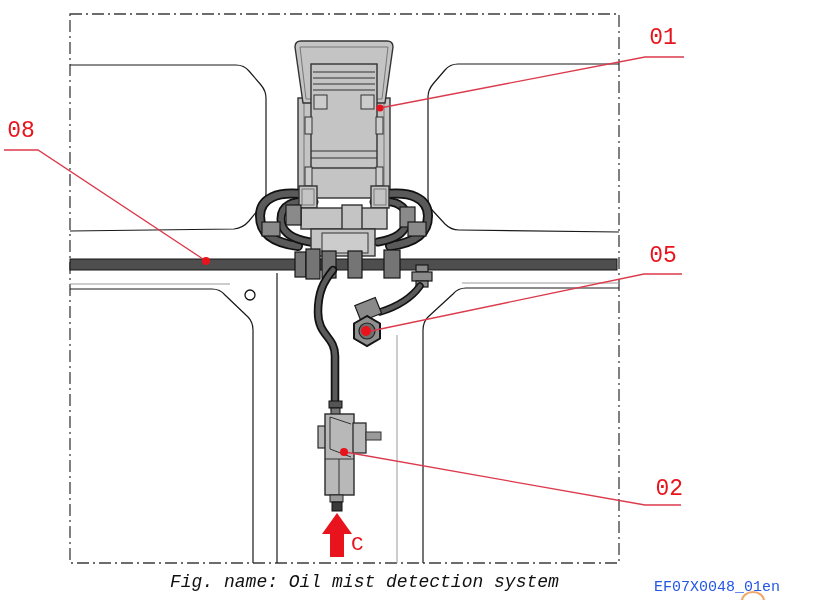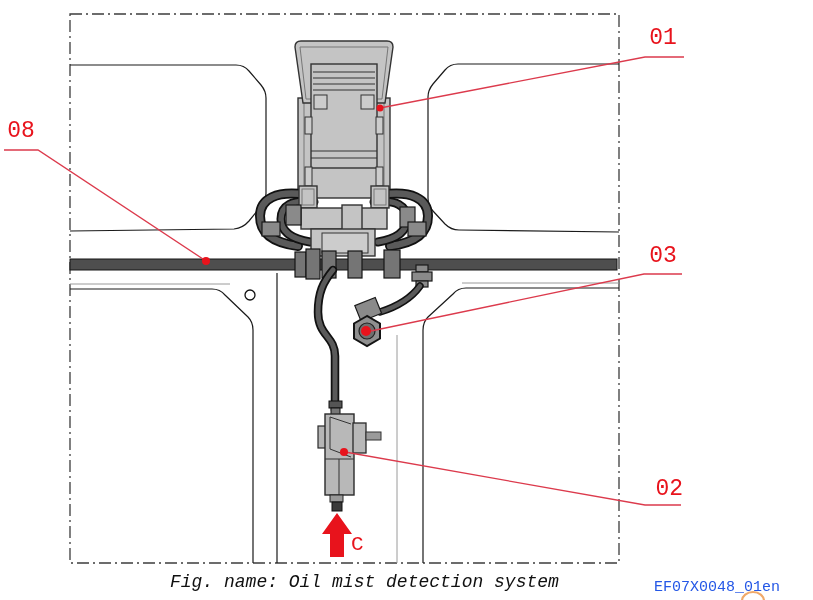--- a/index.html
+++ b/index.html
@@ -162,21 +162,21 @@
       <path class="leader" d="M 681,505 L 645,505 L 345,452"></path>
       <circle class="leader-dot" cx="344" cy="452" r="4"></circle>
       <path class="leader" d="M 4,150 L 38,150 L 206,261"></path>
       <circle class="leader-dot" cx="206" cy="261" r="4"></circle>
     </g>
 
     <path class="logo-arc" d="M 742,601 A 11,9 0 0 1 764,601"></path>
   </svg>
 
   <div class="callout" id="c01">01</div>
-  <div class="callout" id="c03">03</div>
+  <div class="callout" id="c03">05</div>
   <div class="callout" id="c02">02</div>
   <div class="callout" id="c04">08</div>
 
   <div class="flow-label">C</div>
 
   <div class="drawing-code">EF07X0048_01en</div>
 
   <div class="caption">Fig. name: Oil mist detection system</div>
 </div>
 

